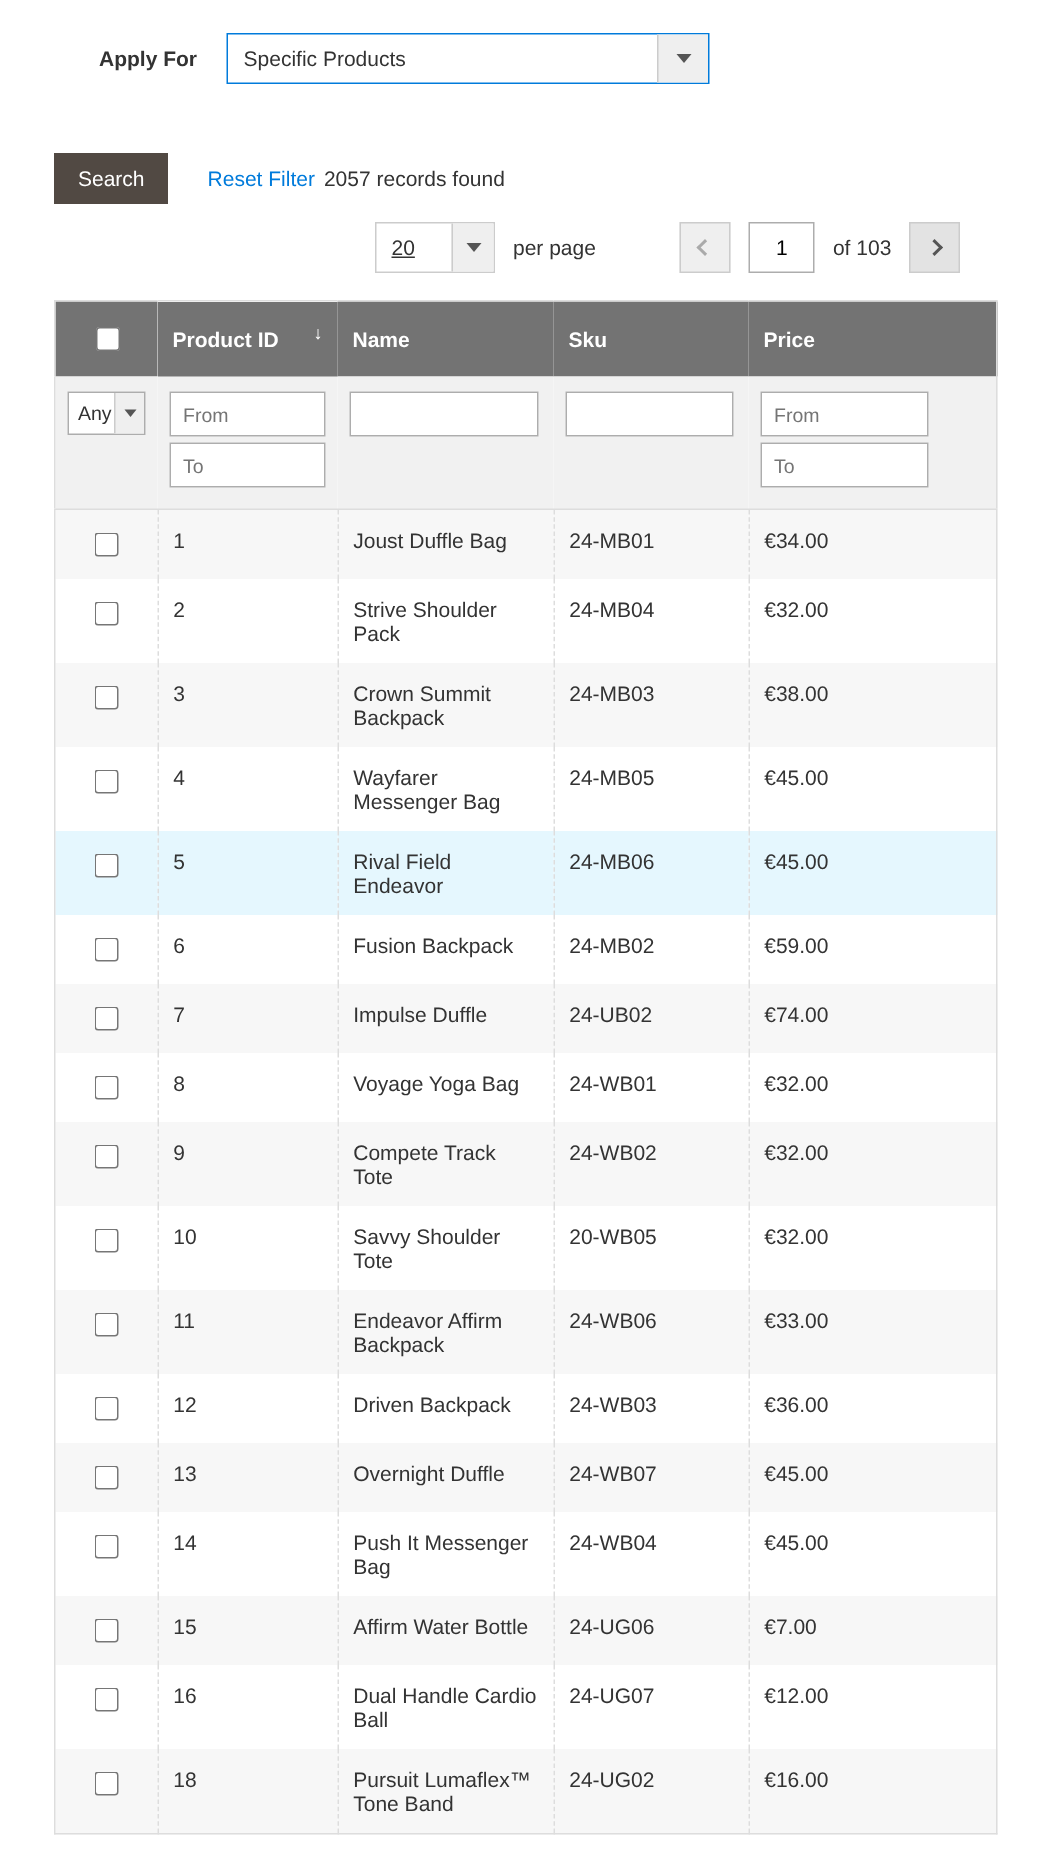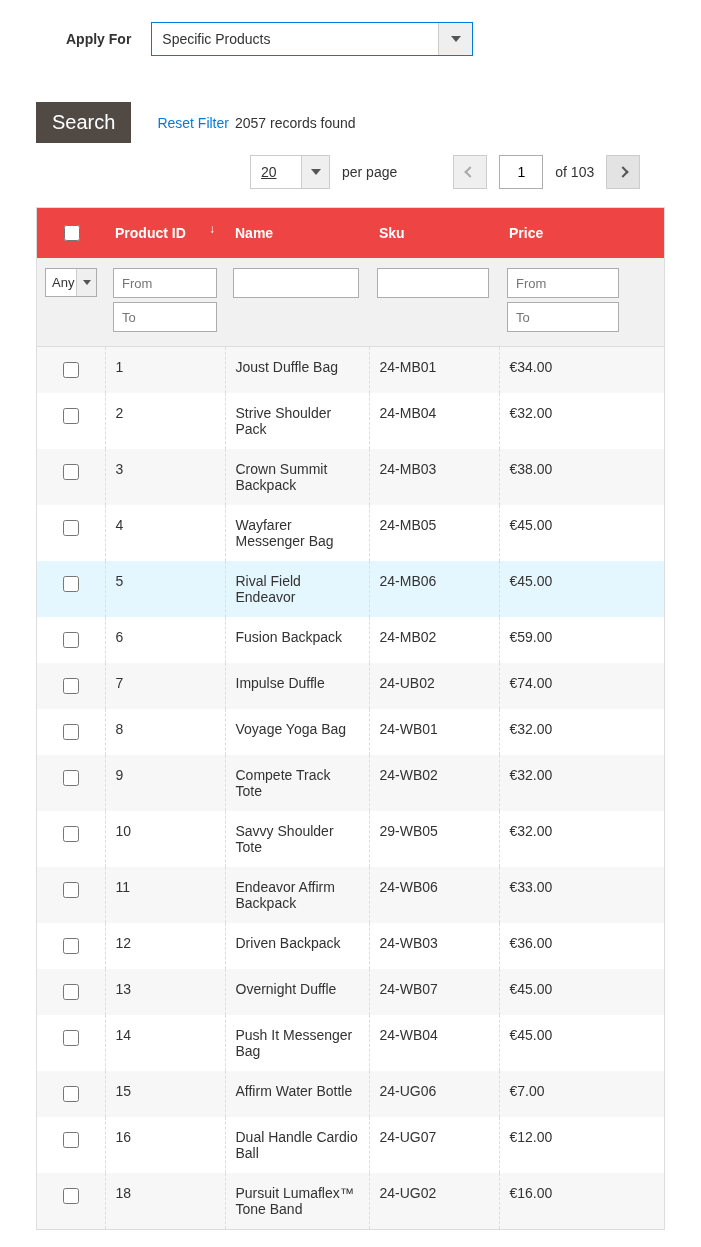--- a/index.html
+++ b/index.html
@@ -7,35 +7,35 @@
   body { width:701px; padding: 14px 36px 30px 36px; }
 
   .apply-row { display:flex; align-items:center; gap:20px; margin-bottom:46px; margin-top:8px; }
   .apply-label { font-weight:600; font-size:14px; margin-left:30px; white-space:nowrap; }
   .select-wrap { position:relative; width:322px; height:34px; border:1px solid #007bdb; display:flex; }
   .select-text { flex:1; padding:8px 10px; font-size:14px; color:#333; }
   .select-btn { width:34px; background:#efefef; border-left:1px solid #ccc; display:flex; align-items:center; justify-content:center; }
   .tri-down { width:0; height:0; border-left:5px solid transparent; border-right:5px solid transparent; border-top:6px solid #555; }
 
   .toolbar { display:flex; align-items:center; flex-wrap:wrap; }
-  .btn-search { background:#514943; color:#fff; border:none; padding:9px 16px; font-size:20px; }
+  .btn-search { background:#514943; color:#fff; border:none; padding:9px 16px; font-size:14px; }
   .btn-reset { color:#007bdb; background:none; border:none; font-size:14px; margin-left:20px; }
   .records { font-size:14px; color:#333; }
   .pager-row { display:flex; align-items:center; gap:12px; margin-top:12px; margin-left:214px; }
   .per-select { display:flex; width:80px; height:34px; border:1px solid #ccc;text-decoration:underline; }
   .per-text { flex:1; display:flex; align-items:center; padding-left:10px; font-size:14px; }
   .per-btn { width:28px; background:#efefef; border-left:1px solid #ccc; display:flex; align-items:center; justify-content:center; }
   .per-label { font-size:14px; }
   .nav-btn { width:34px; height:34px; background:#efefef; border:1px solid #ccc; display:flex; align-items:center; justify-content:center; }
   .nav-btn.enabled { background:#e3e3e3; }
   .page-input { width:44px; height:34px; border:1px solid #adadad; text-align:center; font-size:14px; }
   .of-text { font-size:14px; }
 
   table { border-collapse:collapse; width:100%; margin-top:18px; border:1px solid #ddd; }
-  thead th { background:#ef4444; color:#fff; font-weight:600; font-size:14px; text-align:left; padding:14px 10px; white-space:nowrap; }
+  thead th { background:#737373; color:#fff; font-weight:600; font-size:14px; text-align:left; padding:14px 10px; white-space:nowrap; }
   thead th:first-child { text-align:center; width:44px; }
   th.col-id { width:120px; position:relative; }
   th.col-name { width:144px; }
   th.col-sku { width:130px; }
   th.col-price { }
   .sort-ind { position:absolute; right:10px; top:14px; font-size:12px; }
 
   tr.filter-row td { background:#f1f1f1; padding:10px 8px; vertical-align:top; border-bottom:1px solid #ddd; }
   .mini-select { display:flex; width:52px; height:29px; border:1px solid #adadad; background:#fff; }
   .mini-text { flex:1; display:flex; align-items:center; padding-left:6px; font-size:13px; }
@@ -186,21 +186,21 @@
         <td class="cb"><input type="checkbox" style=""></td>
         <td>9</td>
         <td>Compete Track Tote</td>
         <td>24-WB02</td>
         <td>€32.00</td>
       </tr>
       <tr class="data-row">
         <td class="cb"><input type="checkbox" style=""></td>
         <td>10</td>
         <td>Savvy Shoulder Tote</td>
-        <td>29-WB05</td>
+        <td>20-WB05</td>
         <td>€32.00</td>
       </tr>
       <tr class="data-row">
         <td class="cb"><input type="checkbox" style=""></td>
         <td>11</td>
         <td>Endeavor Affirm Backpack</td>
         <td>24-WB06</td>
         <td>€33.00</td>
       </tr>
       <tr class="data-row">

